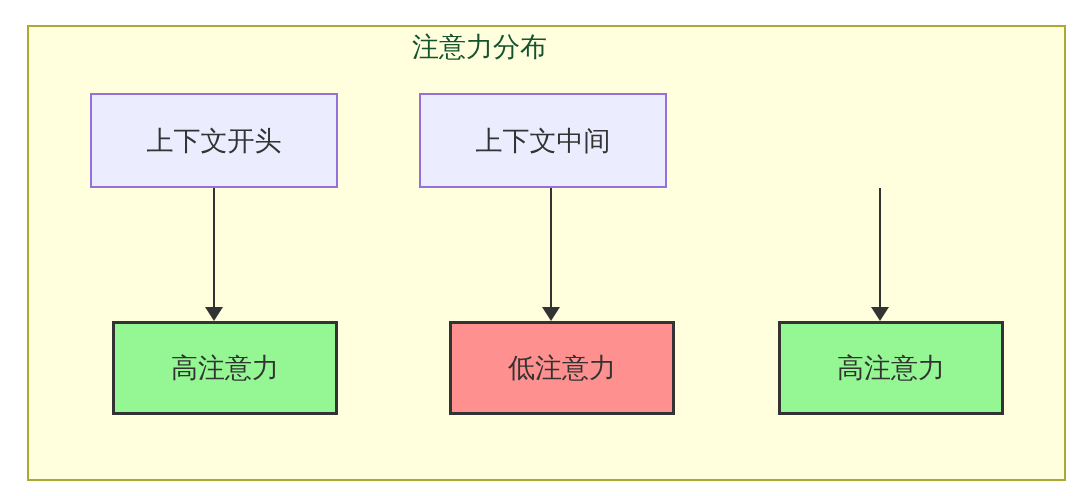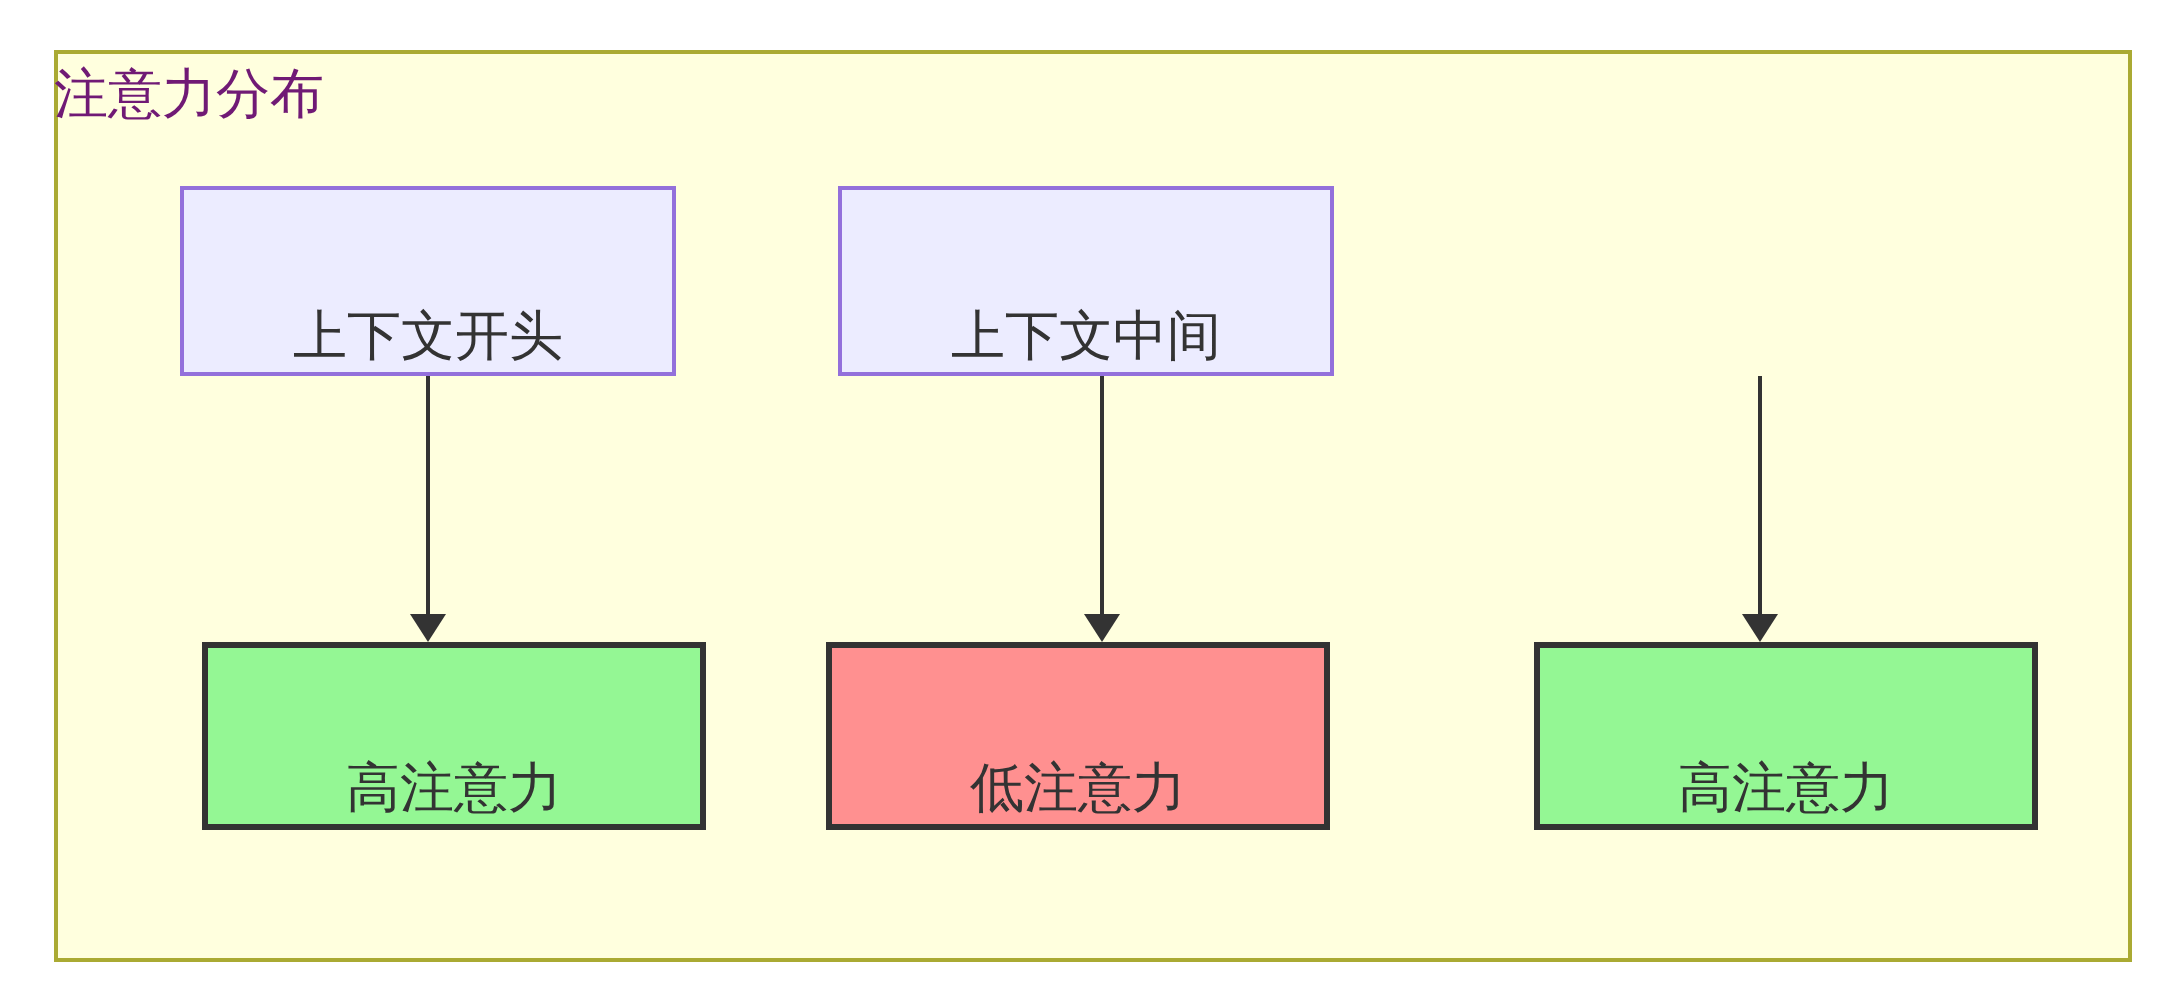--- a/index.html
+++ b/index.html
@@ -24,59 +24,60 @@
     height: 456px;
     background: #ffffde;
     border: 2px solid #aaaa33;
     box-sizing: border-box;
   }
   .cluster-title {
     position: absolute;
     left: 27px;
     top: 31px;
     width: 905px;
-    text-align: left;
+    text-align: center;
     font-size: 27px;
     line-height: 32px;
-    color: #701a75;
+    color: #14532d;
     white-space: nowrap;
   }
   
   .node {
     position: absolute;
     box-sizing: border-box;
     display: flex;
-    align-items: flex-end;
+    align-items: center;
     justify-content: center;
     font-size: 27px;
     color: #333333;
     white-space: nowrap;
   }
   
   .source {
     top: 93px;
     width: 248px;
     height: 95px;
     background: #ececff;
     border: 2px solid #9370db;
   }
   .source.colA { left: 90px; }
   .source.colB { left: 419px; }
   .source.colC { left: 756px; }
   
   .result {
     top: 321px;
-    width: 252px;
+    width: 226px;
     height: 94px;
     border: 3px solid #333333;
+    margin-left: 11px;
   }
   .result.high { background: #94f794; }
   .result.low  { background: #ff9090; }
   .result.colA { left: 101px; }
-  .result.colB { left: 413px; }
+  .result.colB { left: 438px; }
   .result.colC { left: 767px; }
   
   .arrow-line {
     position: absolute;
     top: 188px;
     height: 121px;
     width: 2px;
     background: #333333;
   }
   .arrow-line.colA { left: 213px; }

